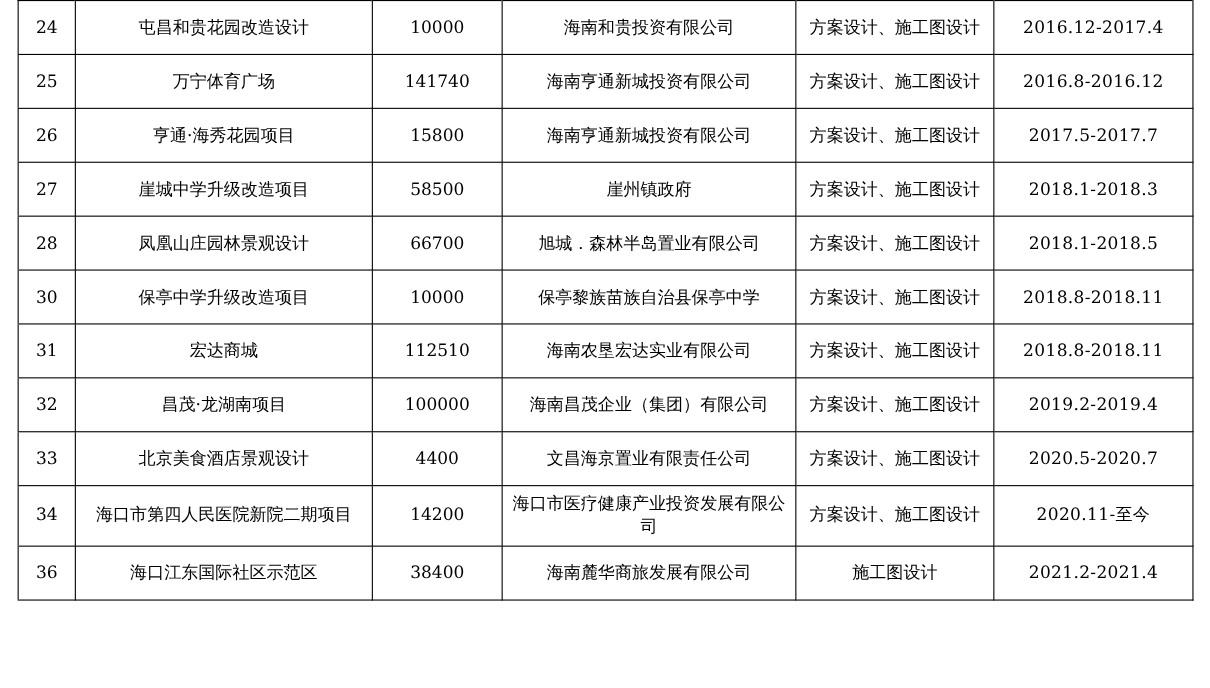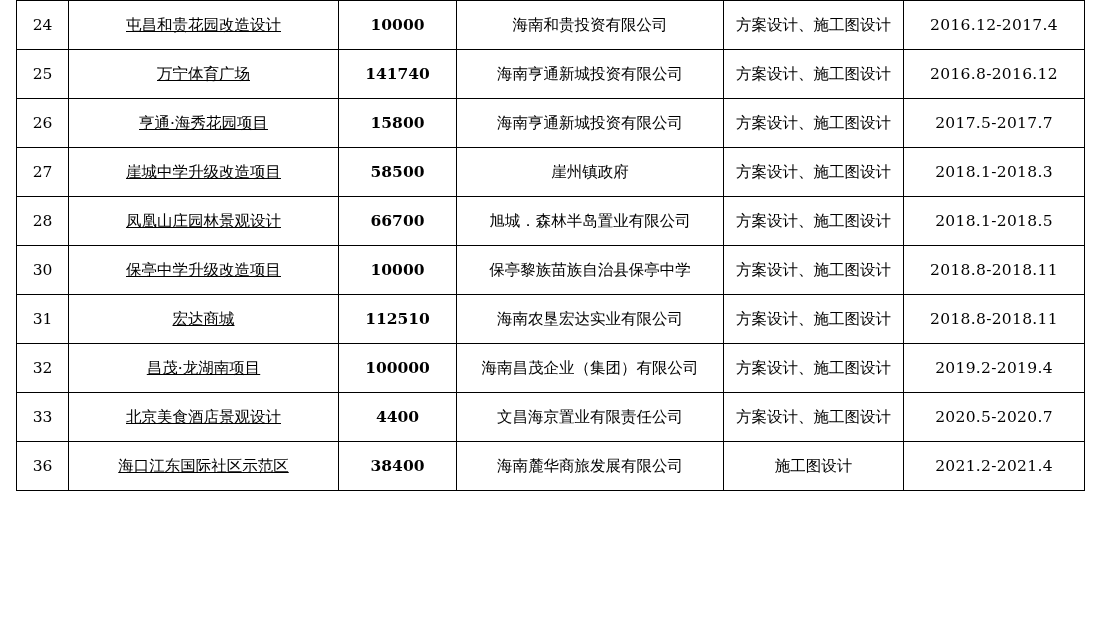--- a/index.html
+++ b/index.html
@@ -39,22 +39,22 @@
     font-family: "DejaVu Serif", "Liberation Serif", serif;
   }
   col.c-index  { width: 52px; }
   col.c-name   { width: 270px; }
   col.c-area   { width: 118px; }
   col.c-owner  { width: 267px; }
   col.c-scope  { width: 180px; }
   col.c-period { width: 181px; }
 
   td.cell-index  { font-size: 15.5px; }
-  td.cell-name   { font-size: 15.5px; text-decoration: underline; }
-  td.cell-area   { font-size: 15.5px; font-weight: bold; }
+  td.cell-name   { font-size: 15.5px; }
+  td.cell-area   { font-size: 15.5px; }
   td.cell-owner  { font-size: 15.5px; }
   td.cell-scope  { font-size: 15.5px; }
   td.cell-period { font-size: 15.5px; letter-spacing: 0.3px; }
 
   
   tr.row td { height: 36px; }
 </style>
 </head>
 <body>
 
@@ -135,20 +135,28 @@
       </tr>
       <tr class="row">
         <td class="cell-index">33</td>
         <td class="cell-name">北京美食酒店景观设计</td>
         <td class="cell-area">4400</td>
         <td class="cell-owner">文昌海京置业有限责任公司</td>
         <td class="cell-scope">方案设计、施工图设计</td>
         <td class="cell-period">2020.5-2020.7</td>
       </tr>
       <tr class="row">
+        <td class="cell-index">34</td>
+        <td class="cell-name">海口市第四人民医院新院二期项目</td>
+        <td class="cell-area">14200</td>
+        <td class="cell-owner">海口市医疗健康产业投资发展有限公司</td>
+        <td class="cell-scope">方案设计、施工图设计</td>
+        <td class="cell-period">2020.11-至今</td>
+      </tr>
+      <tr class="row">
         <td class="cell-index">36</td>
         <td class="cell-name">海口江东国际社区示范区</td>
         <td class="cell-area">38400</td>
         <td class="cell-owner">海南麓华商旅发展有限公司</td>
         <td class="cell-scope">施工图设计</td>
         <td class="cell-period">2021.2-2021.4</td>
       </tr>
     </tbody>
   </table>
 </div>

